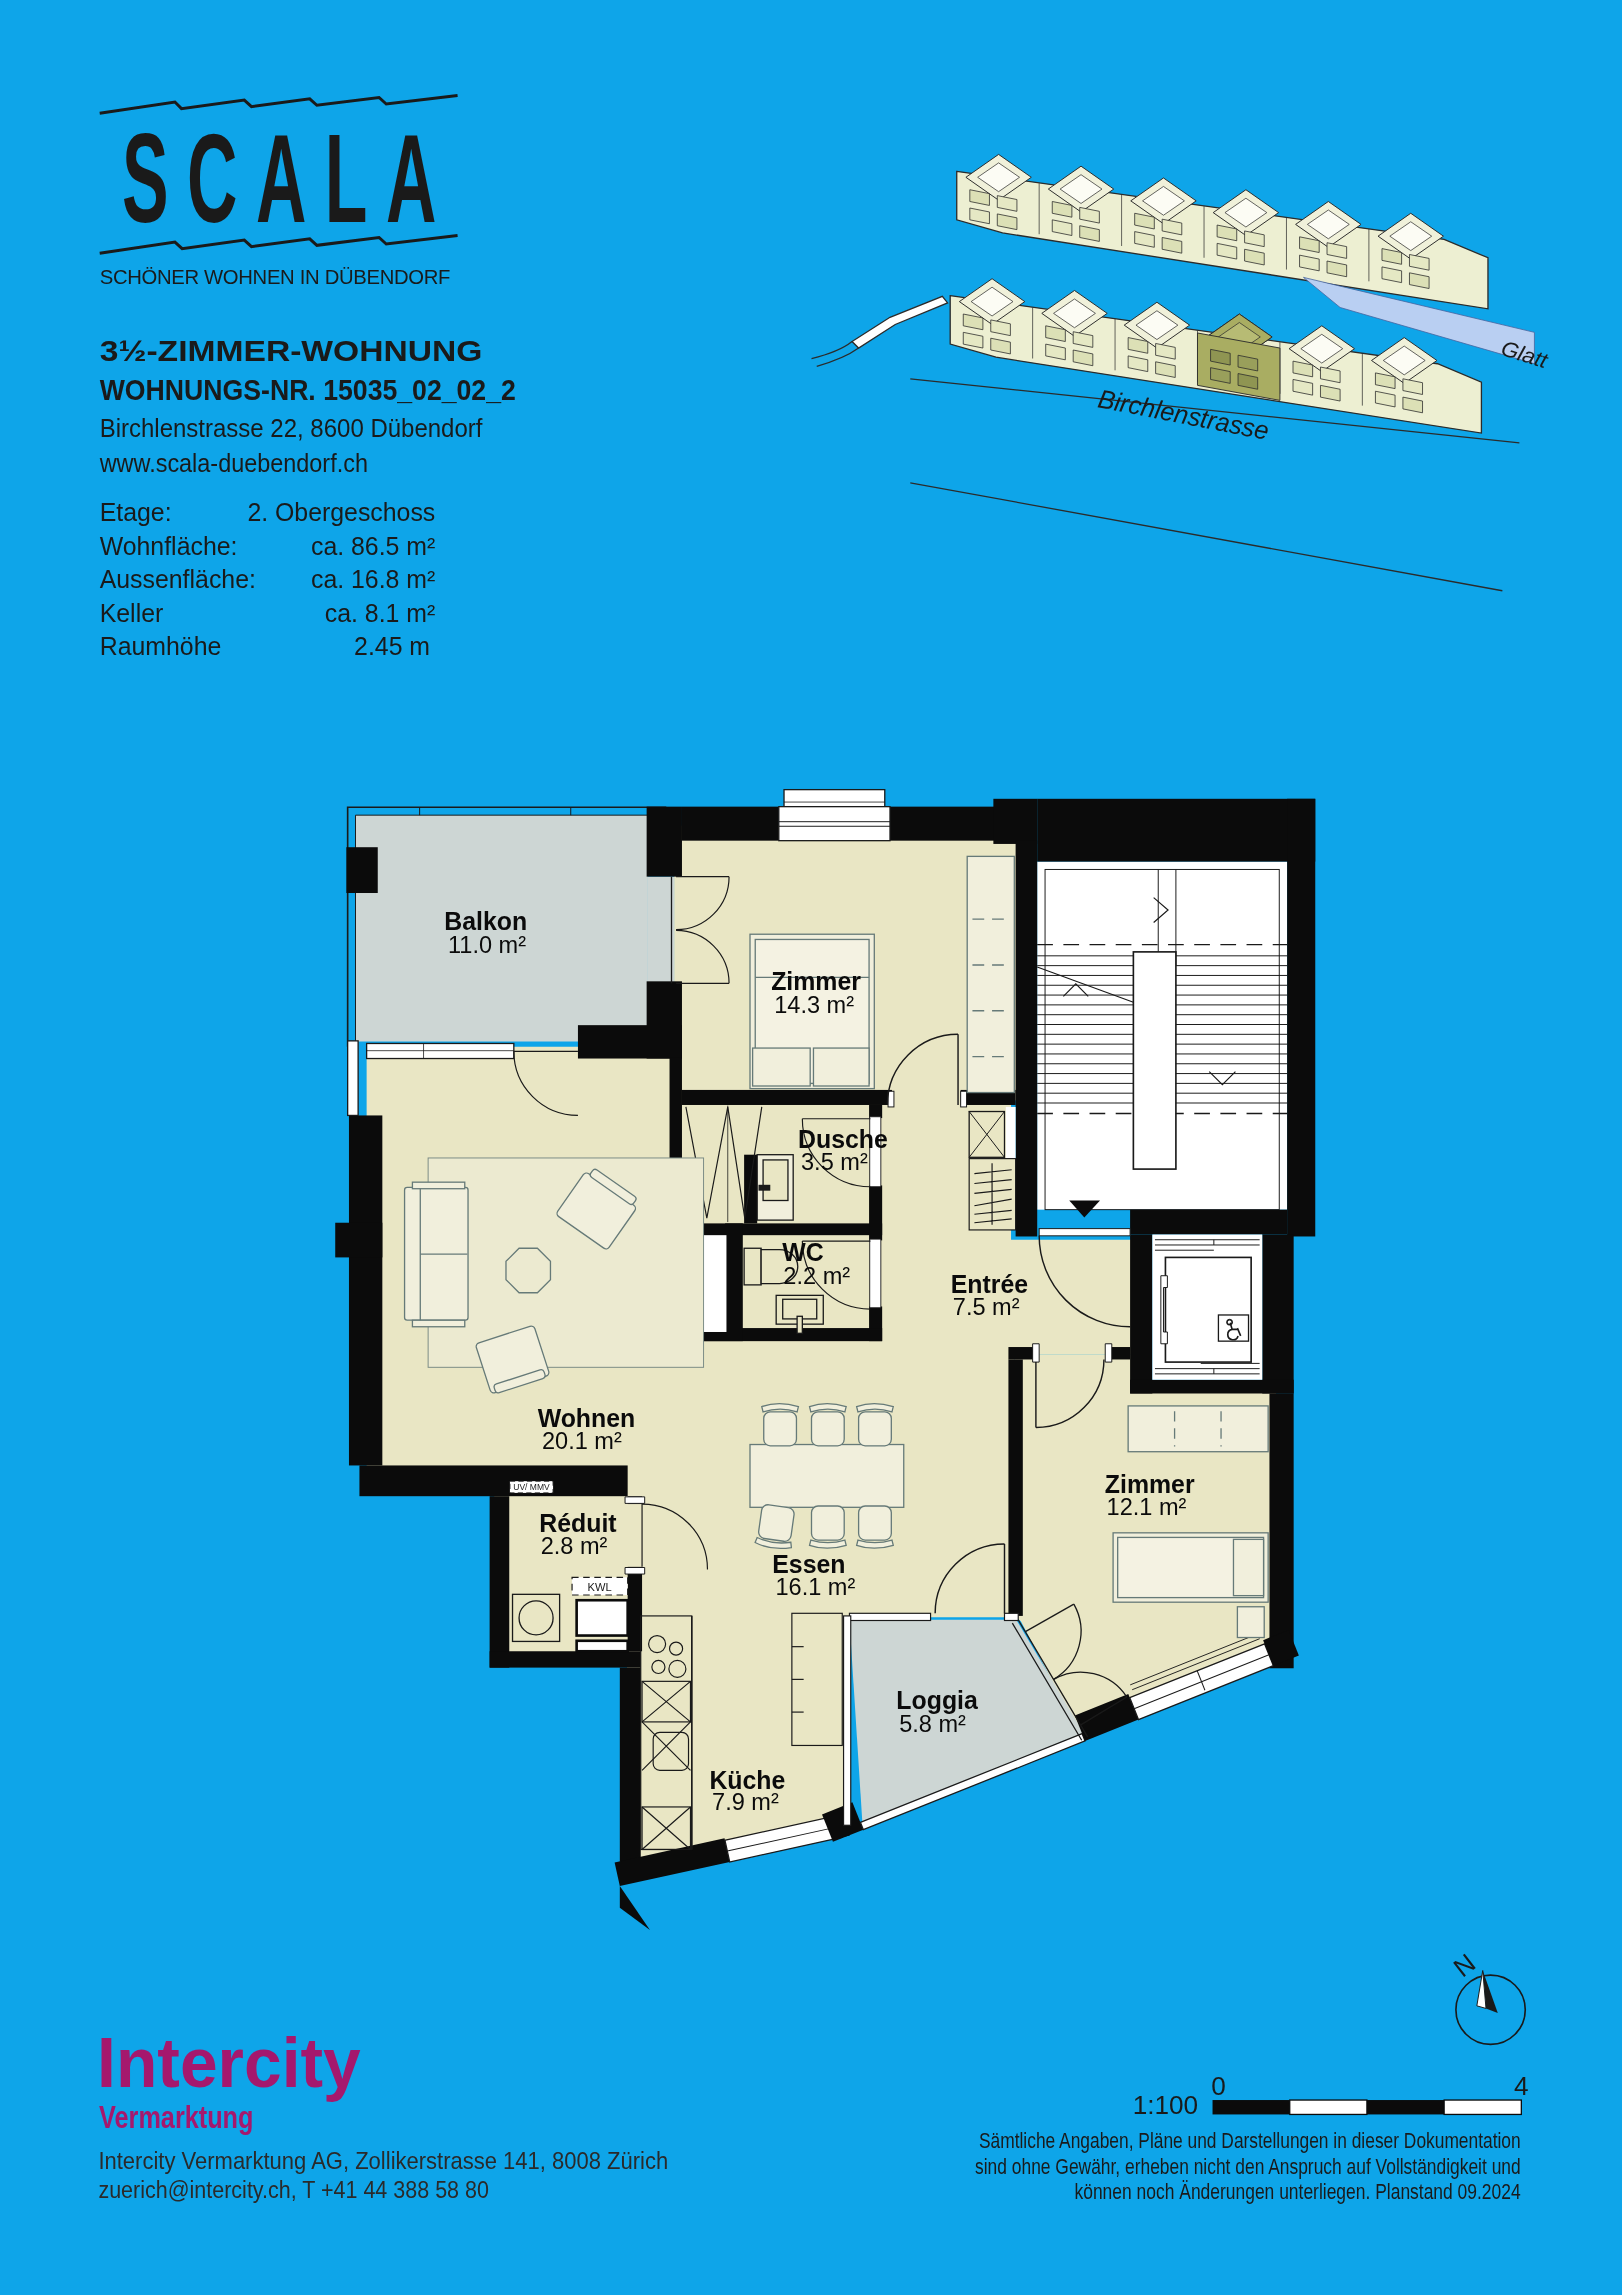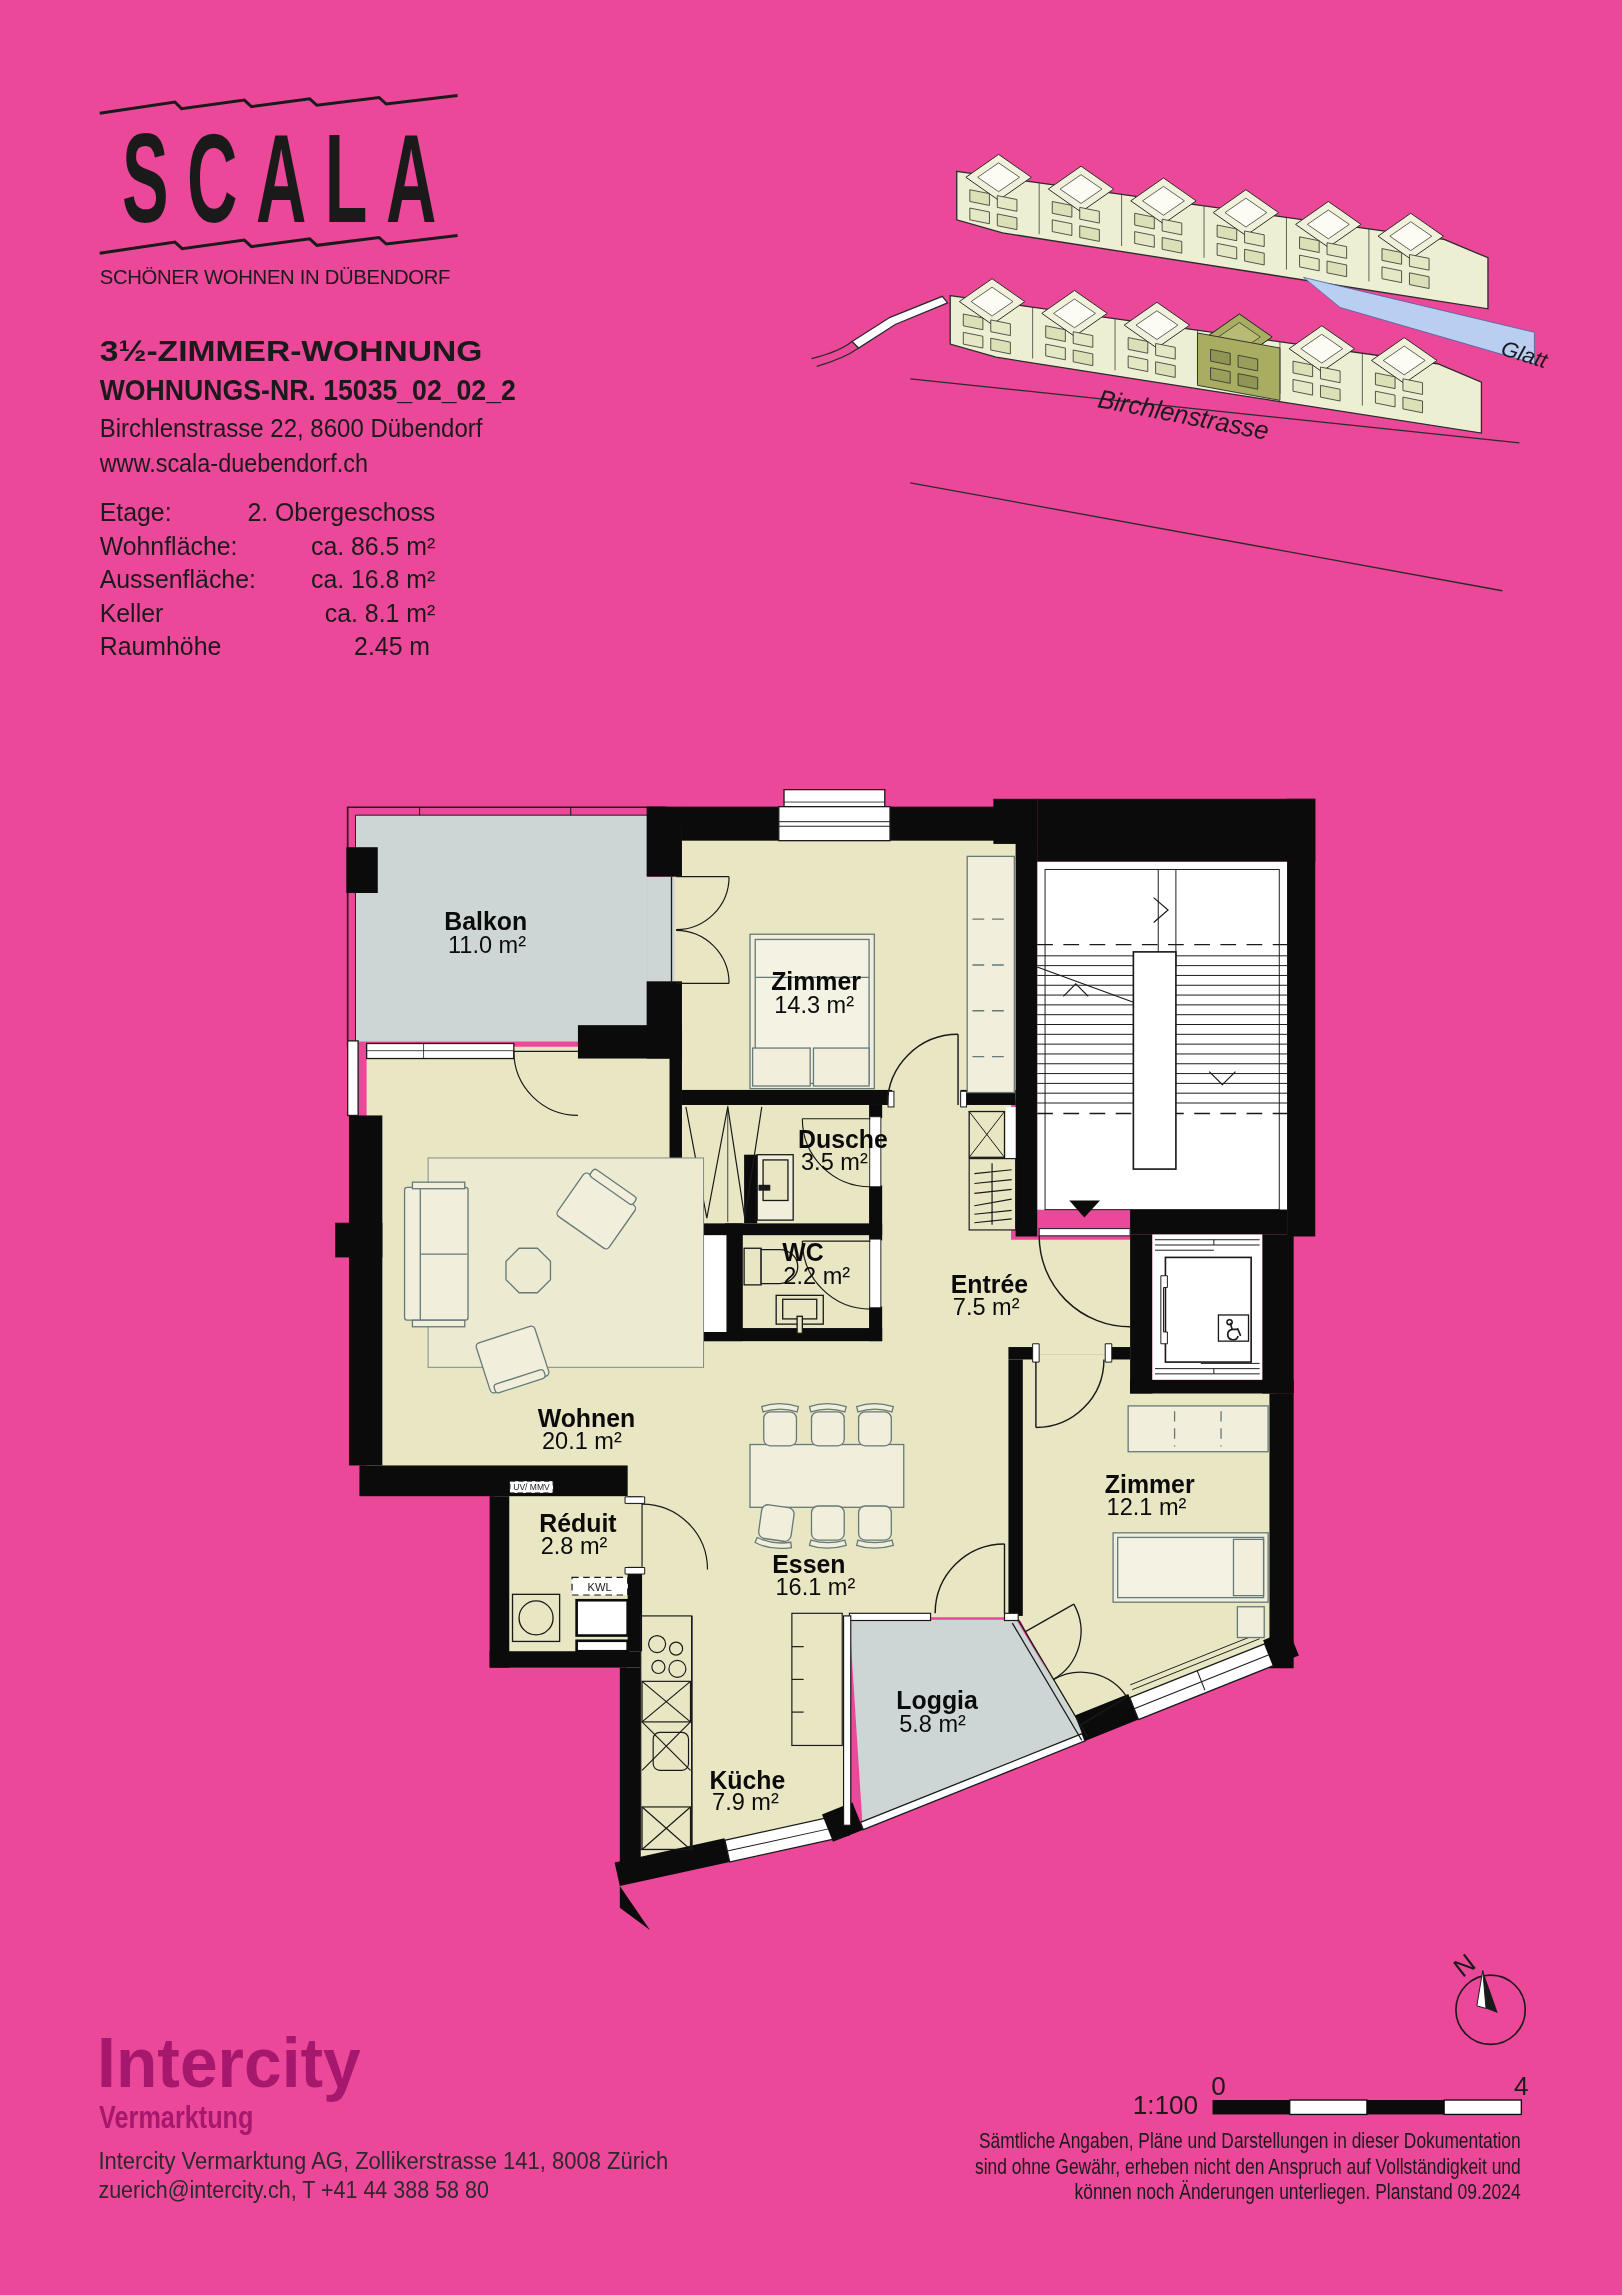--- a/index.html
+++ b/index.html
@@ -1,16 +1,16 @@
 <!DOCTYPE html>
 <html style="font-size:10.5px"><head>
 <meta charset="utf-8">
 <style>
 html,body{margin:0;padding:0;background:#fff}
-.page{position:relative;width:1623px;height:2295px;background:#ec4899;font-family:"Liberation Sans",sans-serif;overflow:hidden}
+.page{position:relative;width:1623px;height:2295px;background:#0ea5e9;font-family:"Liberation Sans",sans-serif;overflow:hidden}
 svg{position:absolute;left:0;top:0}
 </style>
 </head>
 <body>
 <div class="page">
 <svg width="1623" height="2295" viewBox="0 0 2480 3508" fill="none">
 
 <g id="header" fill="#1a1a1a">
 
   <polyline points="152,173 267,156 277,166 373,153 384,163 473,151 484,161 579,149 590,159 699,146" stroke="#1a1a1a" stroke-width="4.5" fill="none"></polyline>

